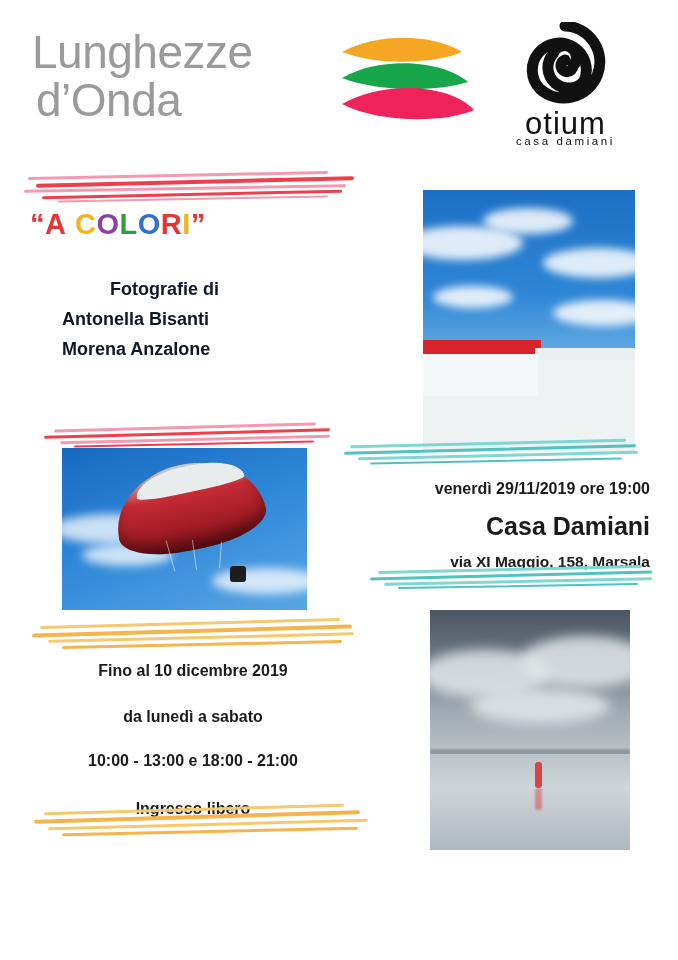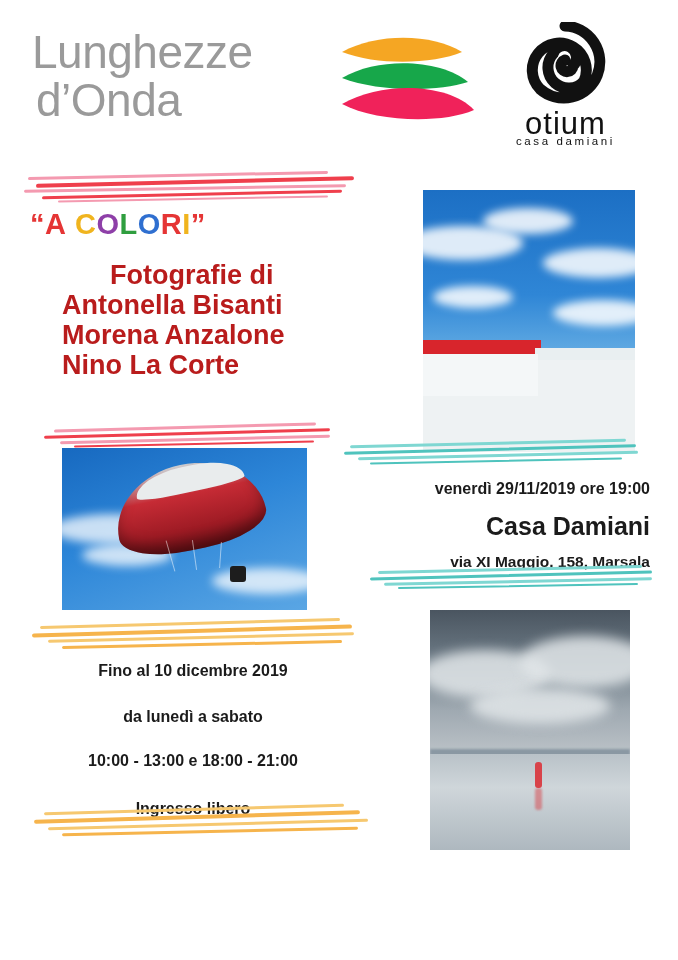--- a/index.html
+++ b/index.html
@@ -82,26 +82,26 @@
     font-size: 29px;
     font-weight: 700;
     letter-spacing: 0.5px;
     white-space: nowrap;
   }
   .title-colori span { display: inline; }
 
   .credits {
     position: absolute;
     left: 62px;
-    top: 260px;
+    top: 274px;
     width: 330px;
-    font-size: 27px;
+    font-size: 18px;
     line-height: 30px;
     font-weight: 700;
-    color: #b91c1c;
+    color: #0f172a;
   }
   .credits .c1 { padding-left: 48px; font-weight: 600; }
 
   
   .photo { position: absolute; overflow: hidden; }
 
   
   #photo-roof { left: 423px; top: 190px; width: 212px; height: 262px; }
   #photo-roof .sky {
     position: absolute; left: 0; top: 0; width: 100%; height: 100%;
@@ -257,21 +257,20 @@
   </div>
 
   <div class="title-colori">
     <span style="color:#e53535">“</span><span style="color:#e53535">A</span><span>&nbsp;</span><span style="color:#f0b41e">C</span><span style="color:#8e3fa8">O</span><span style="color:#2f9e3f">L</span><span style="color:#2f6fd0">O</span><span style="color:#e53535">R</span><span style="color:#f0b41e">I</span><span style="color:#e53535">”</span>
   </div>
 
   <div class="credits">
     <div class="c1">Fotografie di</div>
     <div>Antonella Bisanti</div>
     <div>Morena Anzalone</div>
-    <div>Nino La Corte</div>
   </div>
 
   <div class="photo" id="photo-roof">
     <div class="sky"></div>
     <div class="cloud" style="left:-20px; top:36px;  width:120px; height:34px;"></div>
     <div class="cloud" style="left:60px;  top:18px;  width:90px;  height:26px;"></div>
     <div class="cloud" style="left:120px; top:58px;  width:110px; height:30px;"></div>
     <div class="cloud" style="left:10px;  top:96px;  width:80px;  height:22px;"></div>
     <div class="cloud" style="left:130px; top:110px; width:100px; height:26px;"></div>
     <div class="redband"></div>

